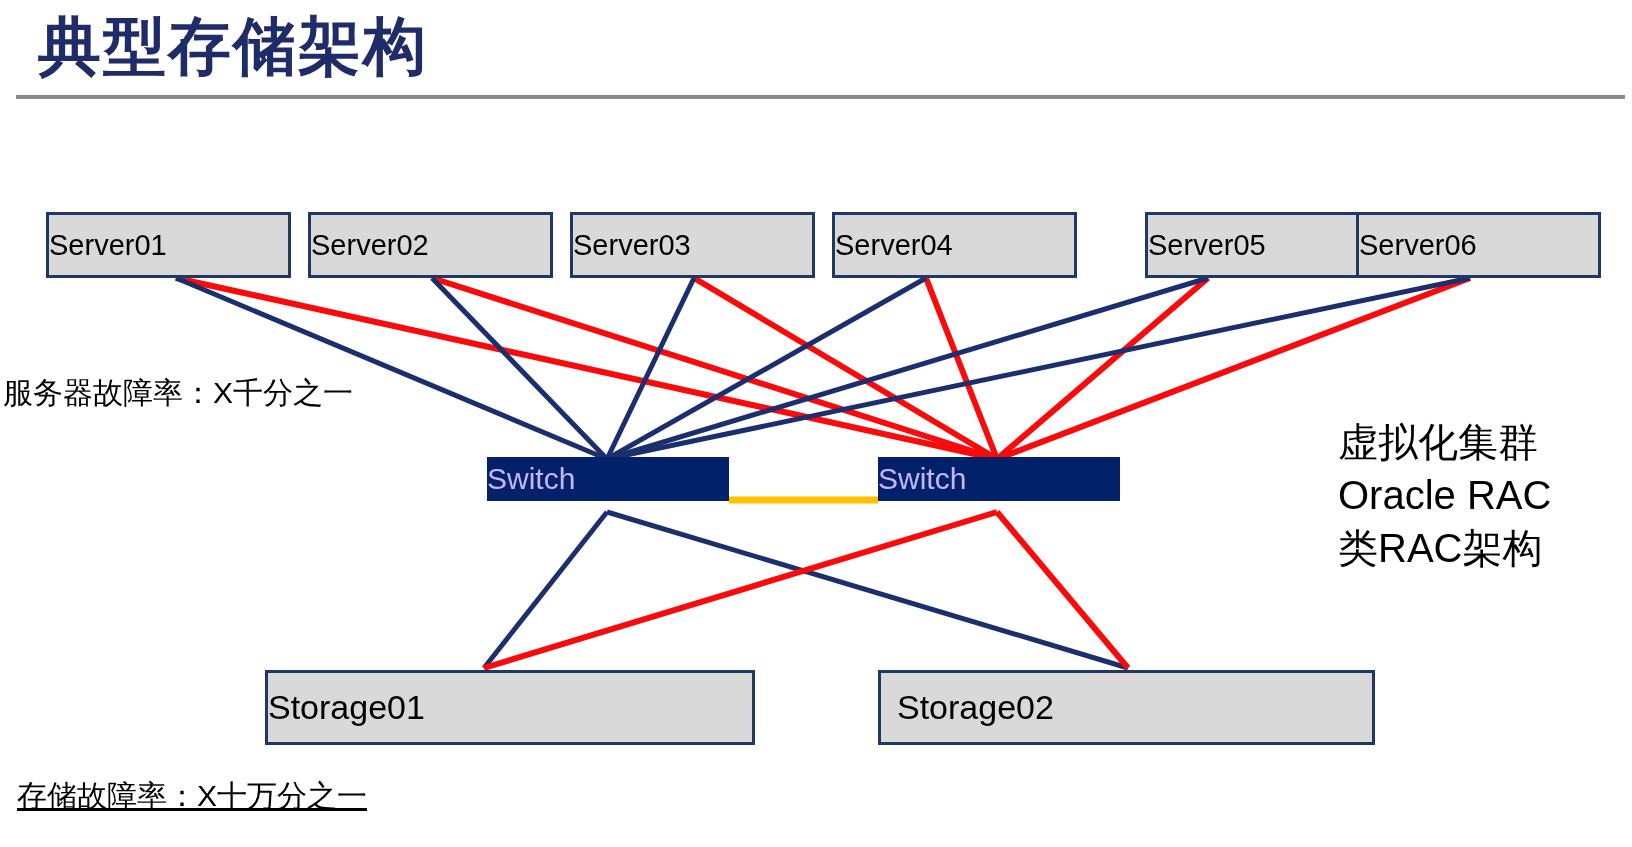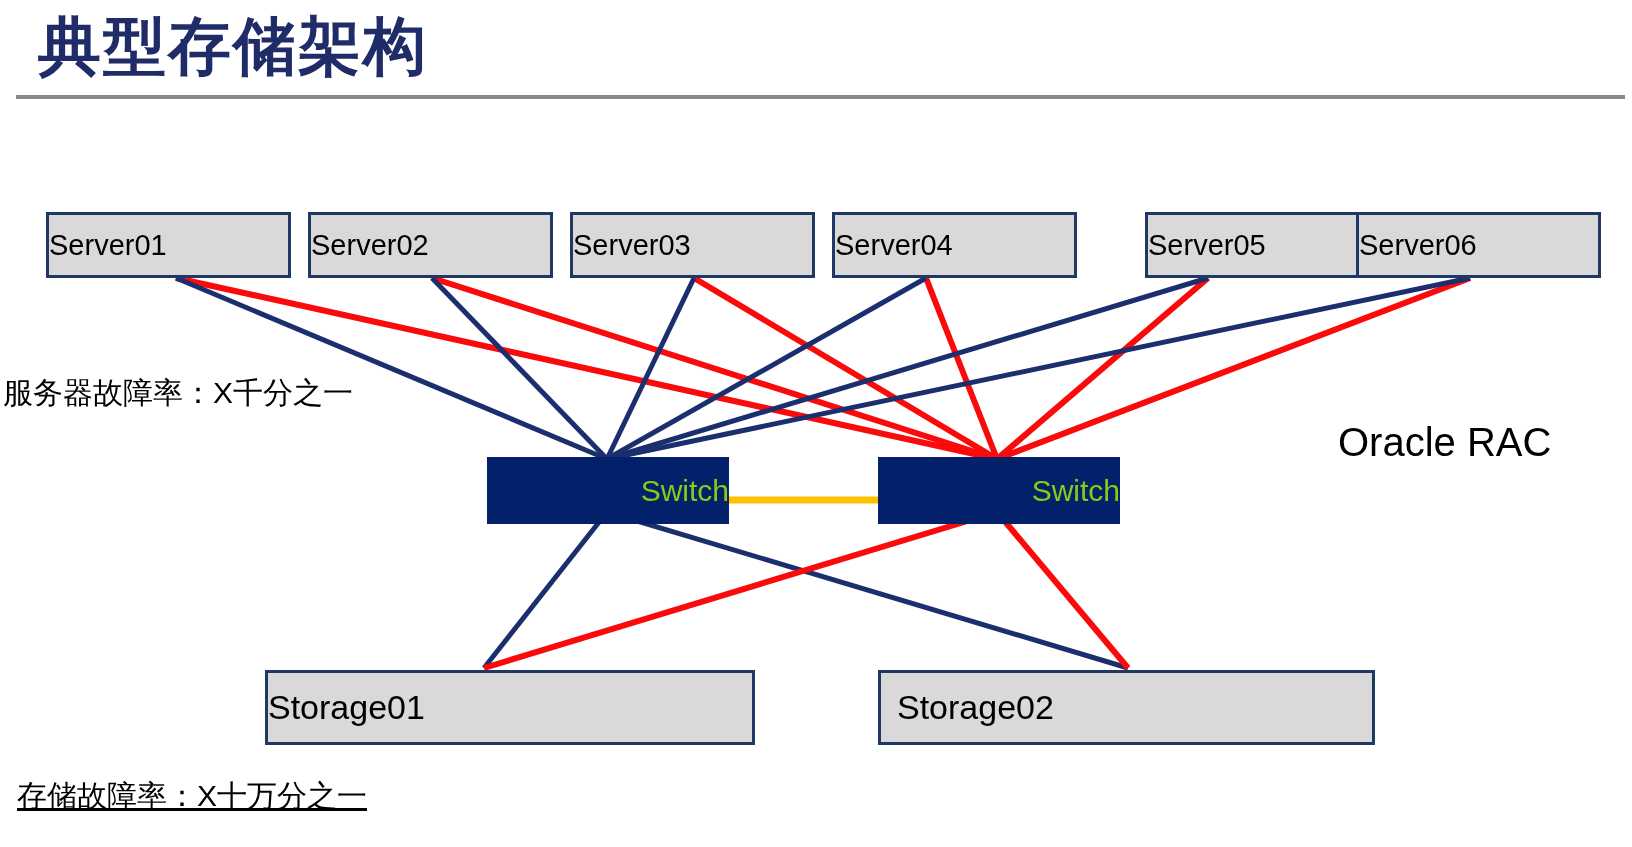--- a/index.html
+++ b/index.html
@@ -23,25 +23,25 @@
   }
   .node{
     display:flex;align-items:center;justify-content:flex-start;
     box-sizing:border-box;
     background:var(--node-fill);
     border:3px solid var(--node-border);
     color:#000;
   }
   .server{width:245px;height:66px;top:212px;font-size:29px;}
   .switch{
-    display:flex;align-items:center;justify-content:flex-end;
+    display:flex;align-items:center;justify-content:flex-start;
     box-sizing:border-box;
-    top:457px;width:242px;height:67px;
+    top:457px;width:242px;height:44px;
     background:var(--switch-fill);
-    color:#84cc16;font-size:30px;
+    color:#c4b5fd;font-size:30px;
   }
   .storage{top:670px;height:75px;font-size:34px;}
   .side-label{
     color:#000;font-size:30px;white-space:nowrap;text-align:center;
   }
   #cluster-annotation{
     left:1338px;top:416px;
     color:#000;font-size:40px;line-height:53px;
     white-space:nowrap;
   }
@@ -104,21 +104,23 @@
 <div class="abs side-label" style="left:17px;top:776px;text-decoration:underline;">存储故障率：X十万分之一</div>
 
 <div class="abs switch" style="left:487px;">
     <span>Switch</span>
   </div>
 <div class="abs switch" style="left:878px;">
     <span>Switch</span>
   </div>
 
 <div id="cluster-annotation" class="abs">
+  <div>虚拟化集群</div>
   <div>Oracle RAC</div>
+  <div>类RAC架构</div>
 </div>
 
 <div class="abs node storage" style="left:233px;width:490px;margin-left:32px;">
     <span>Storage01</span>
   </div>
 <div class="abs node storage" style="left:878px;width:497px;padding-left:16px;">
     <span>Storage02</span>
   </div>
 
 </body></html>

